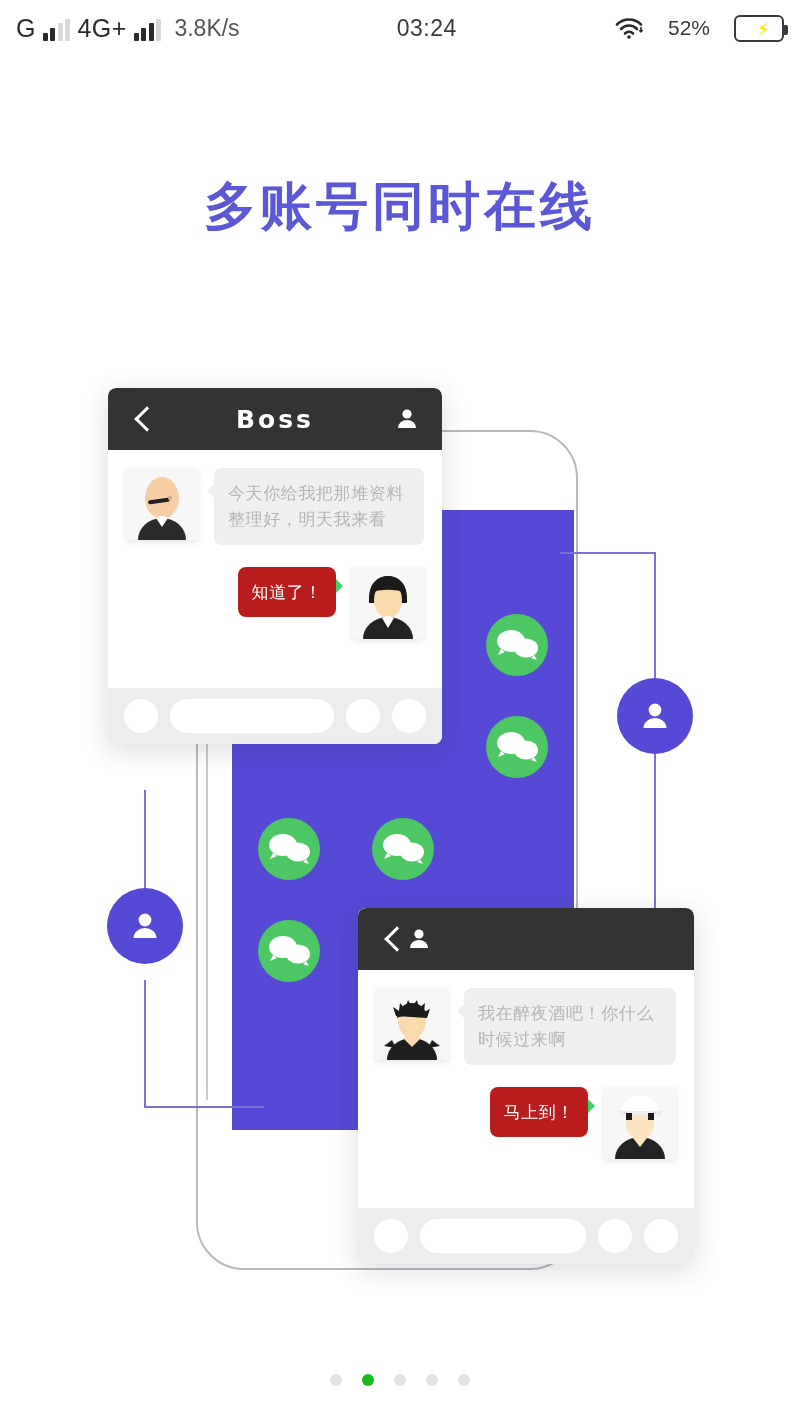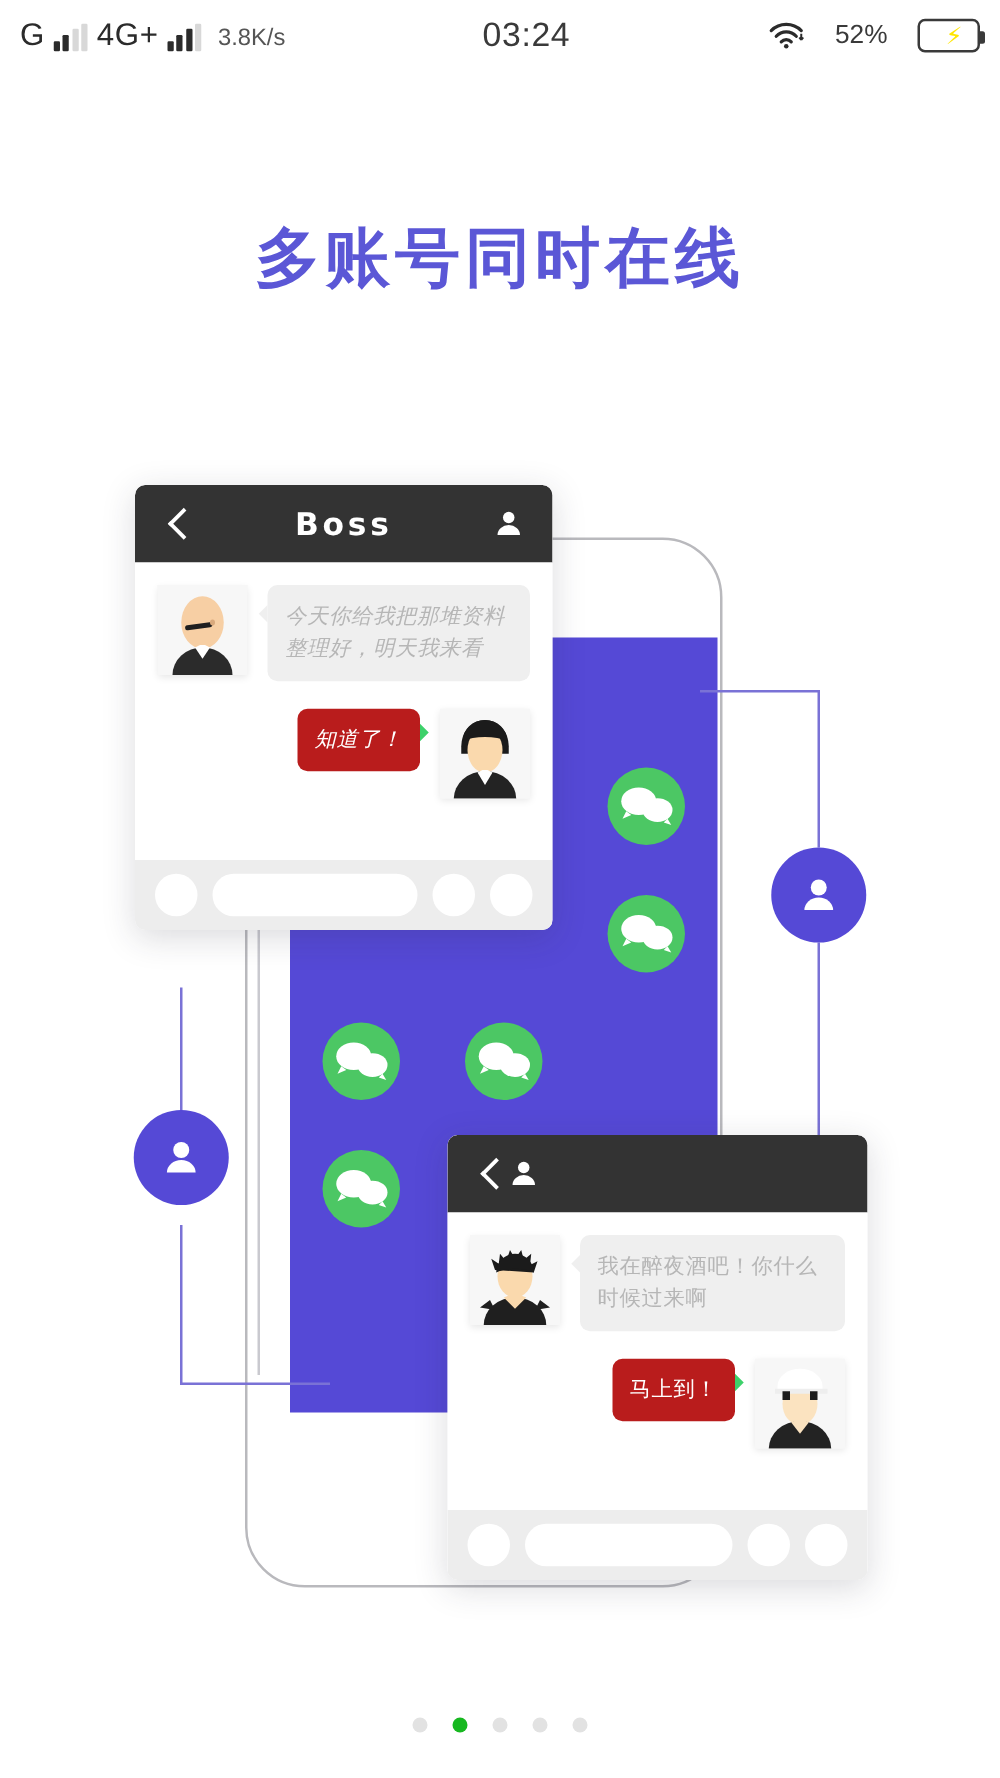--- a/index.html
+++ b/index.html
@@ -22,23 +22,23 @@
   .bars { display: flex; align-items: flex-end; gap: 2.5px; height: 22px; }
   .bars i { display: block; width: 5px; background: #2b2b2b; border-radius: 1px; }
   .bars i:nth-child(1) { height: 8px; }
   .bars i:nth-child(2) { height: 13px; }
   .bars i:nth-child(3) { height: 18px; background: #d8d8d8; }
   .bars i:nth-child(4) { height: 22px; background: #d8d8d8; }
   .bars.full i:nth-child(1) { height: 8px; background:#2b2b2b; }
   .bars.full i:nth-child(2) { height: 13px; background:#2b2b2b; }
   .bars.full i:nth-child(3) { height: 18px; background:#2b2b2b; }
   .bars.full i:nth-child(4) { height: 22px; background: #d8d8d8; }
-  .sb-speed { font-size: 19px; color: #555; margin-left: 6px; line-height: 1; padding-bottom:1px; }
+  .sb-speed { font-size: 23px; color: #555; margin-left: 6px; line-height: 1; padding-bottom:1px; }
   .sb-center { flex: 1; text-align: center; }
-  .sb-clock { font-size: 27px; color: #3a3a3a; letter-spacing: .5px; }
+  .sb-clock { font-size: 23px; color: #3a3a3a; letter-spacing: .5px; }
   .sb-right { display: flex; align-items: center; gap: 24px; flex: 0 0 auto; }
   .wifi { width: 30px; height: 24px; position: relative; }
   .sb-batt-pct { font-size: 21px; color: #3a3a3a; }
   .battery {
     width: 50px; height: 27px; border: 2.5px solid #3a3a3a; border-radius: 6px;
     position: relative; padding: 2.5px;
   }
   .battery::after {
     content:''; position:absolute; right:-6px; top:8px; width:4px; height:10px;
     background:#3a3a3a; border-radius:0 2px 2px 0;
@@ -157,21 +157,21 @@
 
   .chat-footer {
     height: 56px; background: #ededed; display: flex; align-items: center;
     padding: 0 16px; gap: 12px;
   }
   .ft-circle { width: 34px; height: 34px; border-radius: 50%; background: #fff; flex:0 0 auto; }
   .ft-input { flex: 1; height: 34px; border-radius: 17px; background: #fff; }
 
   
   #card1 { left: 108px; top: 18px; width: 334px; border-radius: 8px; }
-  #card1 .chat-body { min-height: 238px; font-style: italic; }
+  #card1 .chat-body { min-height: 238px; }
   
   #card2 { left: 358px; top: 538px; width: 336px; border-radius: 8px; }
   #card2 .chat-body { min-height: 238px; }
 
   
   .pager {
     position: absolute; left: 0; bottom: 36px; width: 800px;
     display: flex; justify-content: center; align-items: center; gap: 20px;
   }
   .dot { width: 12px; height: 12px; border-radius: 50%; background: #e2e2e2; }

